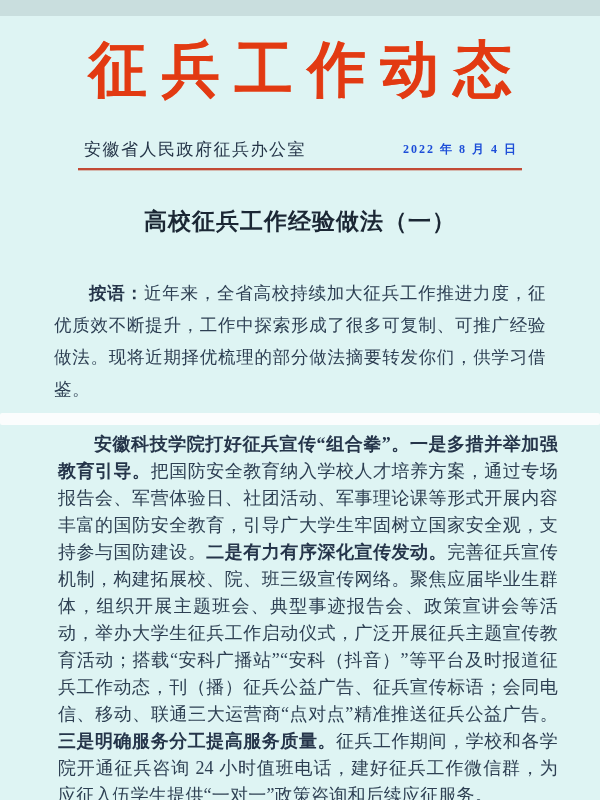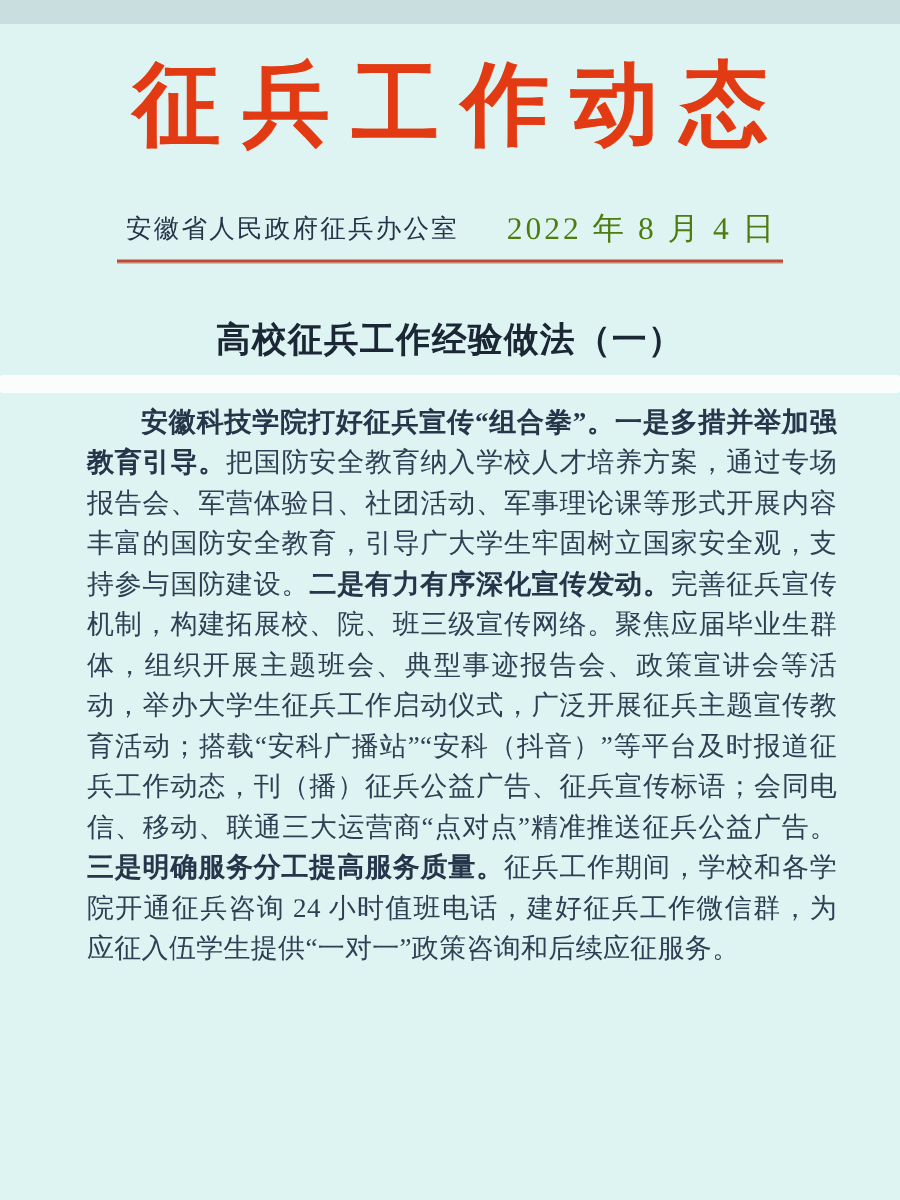--- a/index.html
+++ b/index.html
@@ -38,21 +38,21 @@
   
   .doc-header {
     display: flex;
     justify-content: space-between;
     align-items: center;
     margin: 28px 82px 0 84px;
     font-size: 17px;
     color: #253548;
   }
   .doc-header .office { letter-spacing: 1.5px; }
-  .doc-header .date { font-size: 21px; letter-spacing: 2px; color: #4d7c0f; }
+  .doc-header .date { font-size: 12px; letter-spacing: 2px; color: #1d4ed8; font-weight: bold; }
   .red-rule {
     height: 2px;
     margin: 7px 78px 0 78px;
     background: #c24a35;
     box-shadow: 0 1px 0 rgba(194, 74, 53, 0.35);
   }
   
   .article-title {
     margin-top: 36px;
     text-align: center;
@@ -108,20 +108,21 @@
 
   <div class="doc-header">
     <span class="office">安徽省人民政府征兵办公室</span>
     <span class="date">2022 年 8 月 4 日</span>
   </div>
 
   <div class="red-rule"></div>
 
   <h2 class="article-title">高校征兵工作经验做法（一）</h2>
 
+  <p class="preface"><span class="seg-bold">按语：</span><span>近年来，全省高校持续加大征兵工作推进力度，征优质效不断提升，工作中探索形成了很多可复制、可推广经验做法。现将近期择优梳理的部分做法摘要转发你们，供学习借鉴。</span></p>
 
   <div class="section-gap"></div>
 
   <div class="body-section">
     <p class="body-paragraph"><span class="seg-bold">安徽科技学院打好征兵宣传“组合拳”。</span><span class="seg-bold">一是多措并举加强教育引导。</span><span>把国防安全教育纳入学校人才培养方案，通过专场报告会、军营体验日、社团活动、军事理论课等形式开展内容丰富的国防安全教育，引导广大学生牢固树立国家安全观，支持参与国防建设。</span><span class="seg-bold">二是有力有序深化宣传发动。</span><span>完善征兵宣传机制，构建拓展校、院、班三级宣传网络。聚焦应届毕业生群体，组织开展主题班会、典型事迹报告会、政策宣讲会等活动，举办大学生征兵工作启动仪式，广泛开展征兵主题宣传教育活动；搭载“安科广播站”“安科（抖音）”等平台及时报道征兵工作动态，刊（播）征兵公益广告、征兵宣传标语；会同电信、移动、联通三大运营商“点对点”精准推送征兵公益广告。</span><span class="seg-bold">三是明确服务分工提高服务质量。</span><span>征兵工作期间，学校和各学院开通征兵咨询 24 小时值班电话，建好征兵工作微信群，为应征入伍学生提供“一对一”政策咨询和后续应征服务。</span></p>
   </div>
 
   <div class="bottom-band"></div>
 
 </div>

